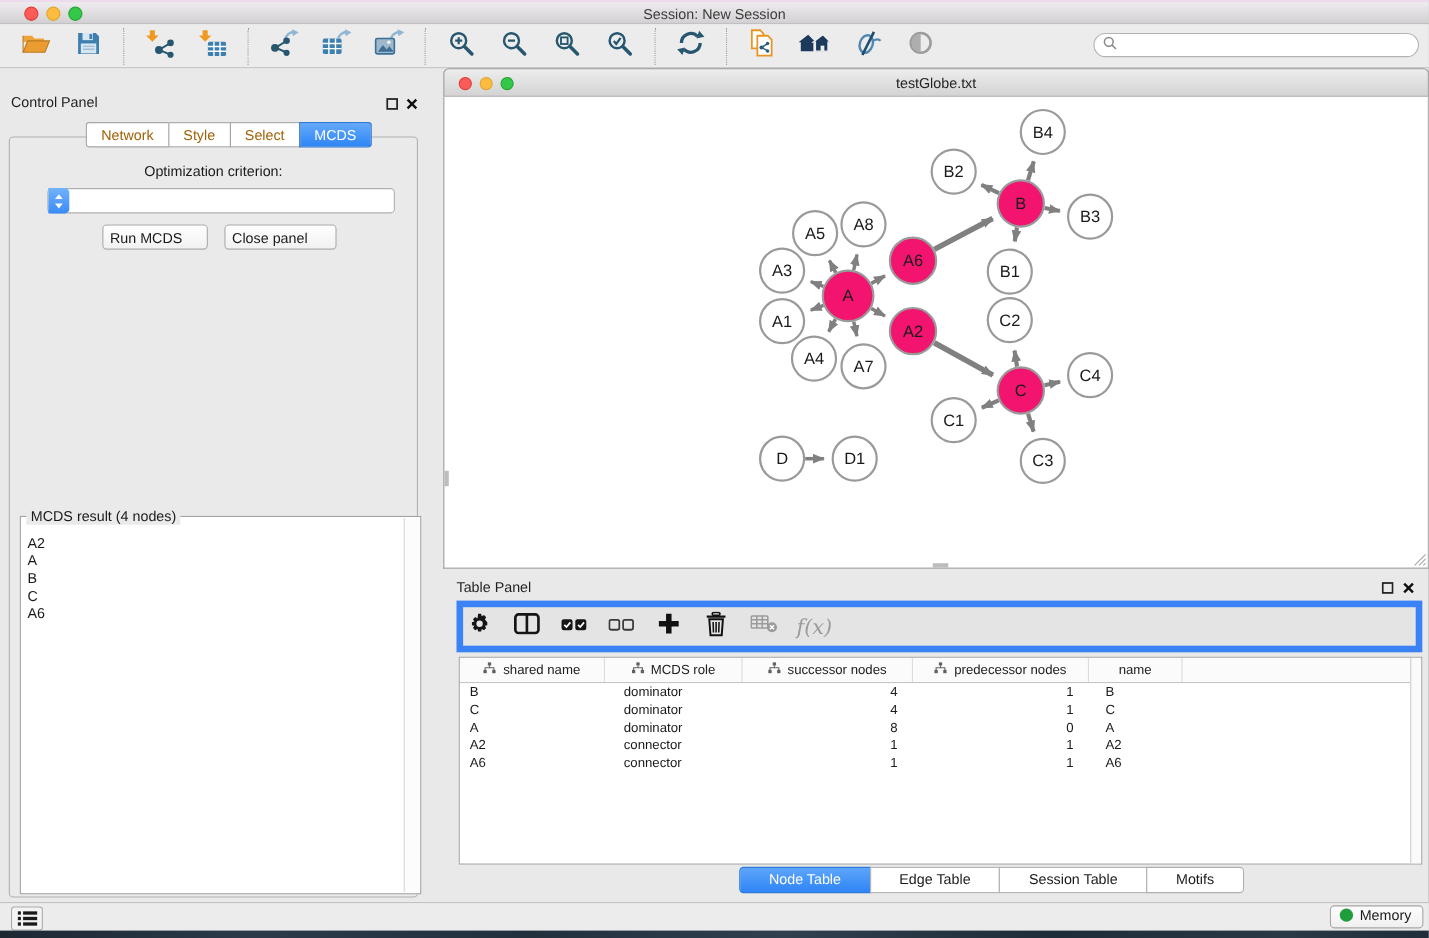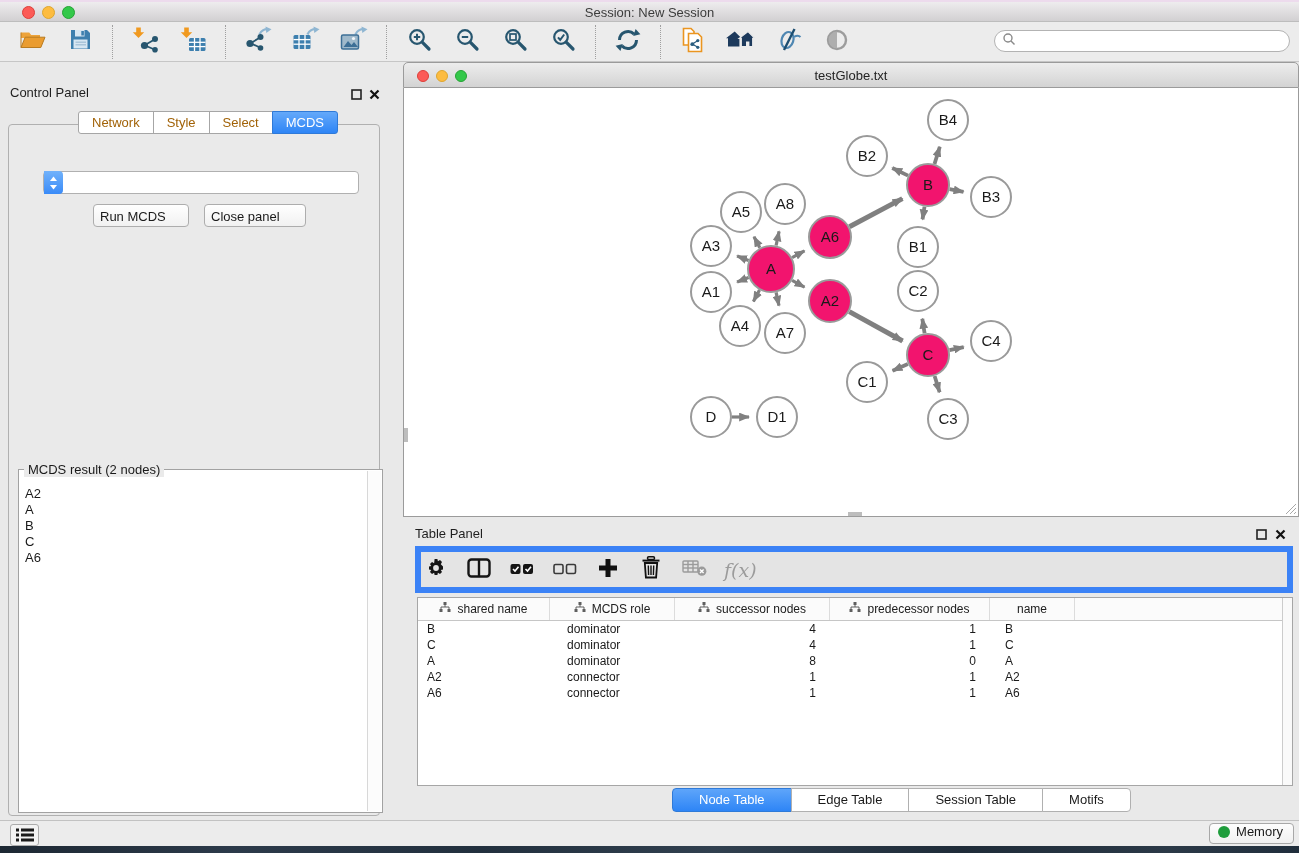--- a/index.html
+++ b/index.html
@@ -327,32 +327,33 @@
           <path d="M1.5 1.5l8 8M9.5 1.5l-8 8" stroke="#111" stroke-width="2.2"></path>
         </svg>
     </div>
     <div class="seg" id="cp-tabs">
         <div class="tab">Network</div>
         <div class="tab">Style</div>
         <div class="tab">Select</div>
         <div class="tab active">MCDS</div>
       </div>
     <div class="cp-box">
+      <div class="opt-label">Optimization criterion:</div>
       <div class="cselect">
         <span class="stepper">
           <svg width="9" height="14" viewBox="0 0 9 14">
               <path d="M4.5 0.5 8 5H1z" fill="#fff"></path>
               <path d="M4.5 13.5 1 9h7z" fill="#fff"></path>
             </svg>
         </span>
       </div>
       <button class="btn" style="left:84px;top:79px;width:96px;">Run MCDS</button>
       <button class="btn" style="left:195px;top:79px;width:102px;">Close panel</button>
       <div class="fieldset">
-        <span class="legend">MCDS result (2 nodes)</span>
+        <span class="legend">MCDS result (4 nodes)</span>
         <div class="mcds-list" id="mcds-list">
             <div>A2</div>
             <div>A</div>
             <div>B</div>
             <div>C</div>
             <div>A6</div>
           </div>
         <div class="mcds-scroll"></div>
       </div>
     </div>

